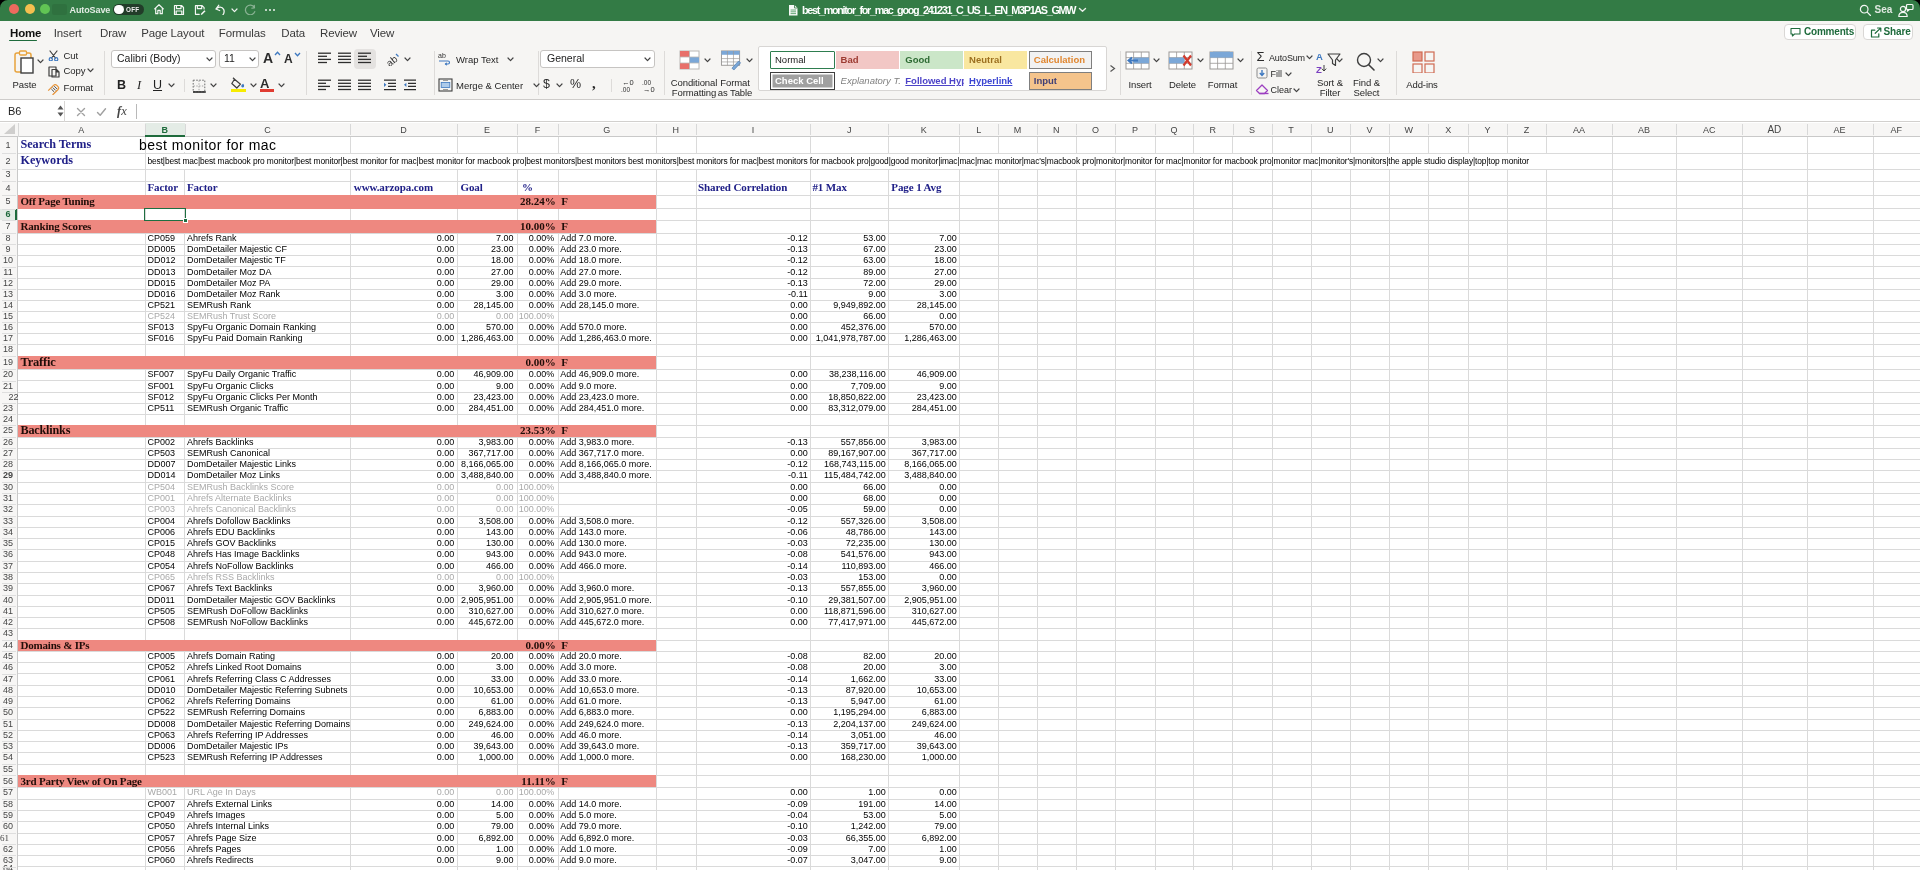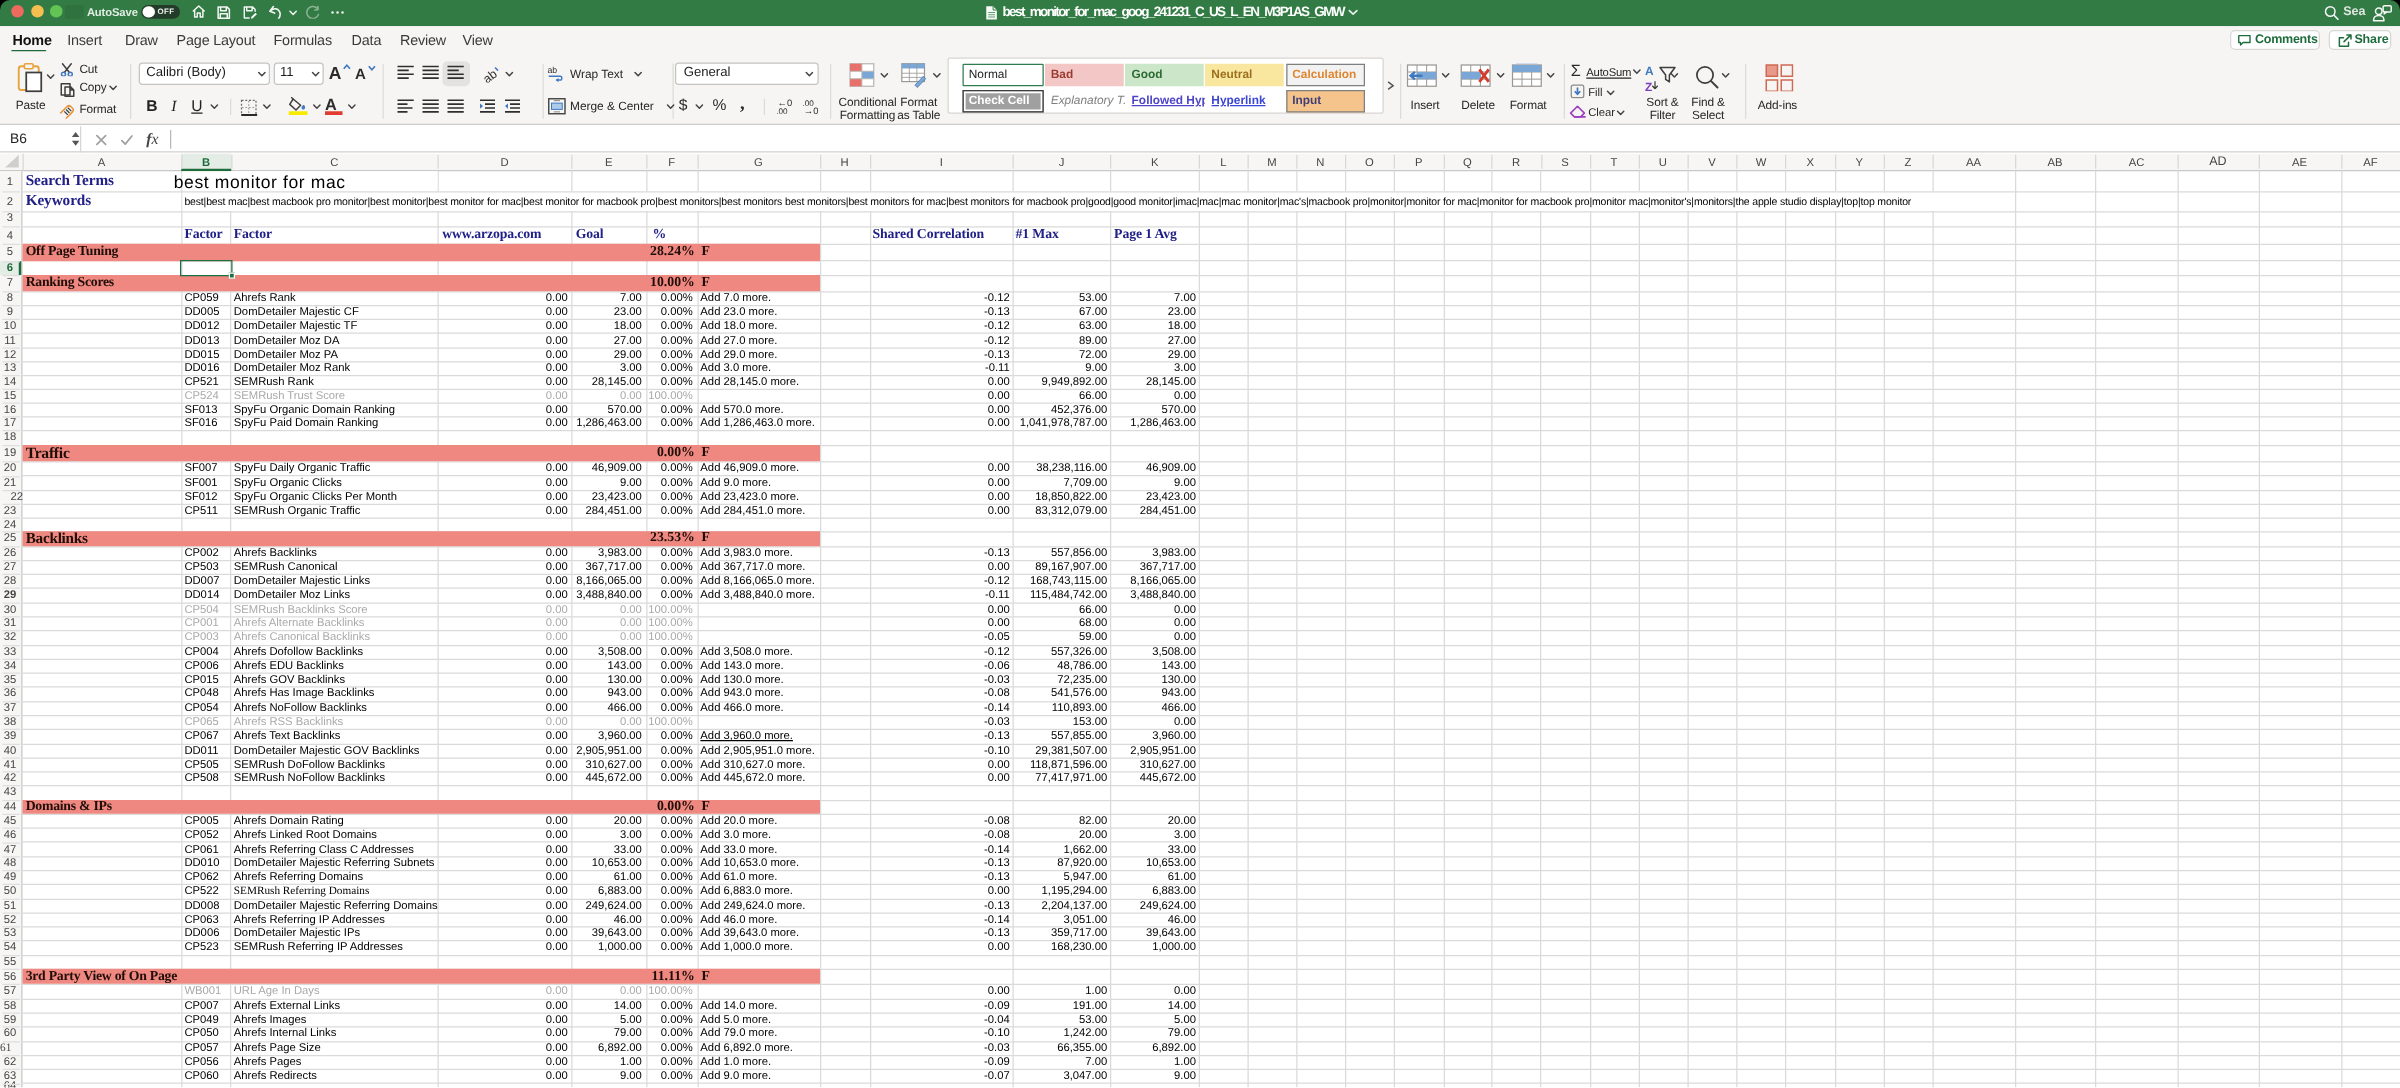--- a/index.html
+++ b/index.html
@@ -326,21 +326,21 @@
       <rect x="1" y="1" width="23" height="17" fill="#fff" stroke="#9a9896" stroke-width="1"></rect>
 <path d="M1 6.6 H24 M1 12.3 H24 M8.6 1 V18 M16.3 1 V18" stroke="#9a9896" stroke-width="0.8"></path>
       <rect x="1" y="1" width="23" height="5.6" fill="#7ba7d7"></rect>
       <path d="M4 -0.5 H21" stroke="#5a95d5" stroke-width="1.5"></path>
     </svg>
 <svg style="position:absolute;left:1236.5px;top:58.0px;" width="7.0" height="5.0" viewBox="0 0 7 5">
       <path d="M1 1 L3.5 3.6 L6 1" fill="none" stroke="#444" stroke-width="1.2" stroke-linecap="round" stroke-linejoin="round"></path>
     </svg>
 <div style="left:1142.5px;top:79.0px;width:160px;height:12.0px;line-height:12.0px;text-align:center;color:#262626;font-size:9.5px;letter-spacing:-0.1px;">Format</div>
 <div style="left:1256.5px;top:50.0px;height:13.0px;line-height:13.0px;color:#2b2b2b;font-size:13px;">Σ</div>
-<div style="left:1269.0px;top:51.5px;height:12.0px;line-height:12.0px;color:#262626;font-size:9px;letter-spacing:-0.15px;text-decoration:underline;">AutoSum</div>
+<div style="left:1269.0px;top:51.5px;height:12.0px;line-height:12.0px;color:#262626;font-size:9px;letter-spacing:-0.15px;">AutoSum</div>
 <svg style="position:absolute;left:1306.0px;top:55.0px;" width="7.0" height="5.0" viewBox="0 0 7 5">
       <path d="M1 1 L3.5 3.6 L6 1" fill="none" stroke="#444" stroke-width="1.2" stroke-linecap="round" stroke-linejoin="round"></path>
     </svg>
 <svg style="position:absolute;left:1256.0px;top:66.5px;" width="12.0" height="12.0" viewBox="0 0 12 12">
       <rect x="1" y="1" width="10" height="10" rx="1.5" fill="none" stroke="#8a8a8a" stroke-width="1"></rect>
       <path d="M6 3 V8 M3.8 6 L6 8.4 L8.2 6" fill="none" stroke="#3f79c0" stroke-width="1.4"></path>
     </svg>
 <div style="left:1270.5px;top:68.0px;height:12.0px;line-height:12.0px;color:#262626;font-size:9px;">Fill</div>
 <svg style="position:absolute;left:1284.5px;top:71.5px;" width="7.0" height="5.0" viewBox="0 0 7 5">
       <path d="M1 1 L3.5 3.6 L6 1" fill="none" stroke="#444" stroke-width="1.2" stroke-linecap="round" stroke-linejoin="round"></path>
@@ -962,21 +962,21 @@
 <div style="right:1406.5px;top:572.0px;height:11.3px;line-height:11.3px;text-align:right;font-size:9px;color:#a9a9a9;">0.00</div>
 <div style="right:1365.8px;top:572.0px;height:11.3px;line-height:11.3px;text-align:right;font-size:9px;color:#a9a9a9;">100.00%</div>
 <div style="right:1112.2px;top:572.0px;height:11.3px;line-height:11.3px;text-align:right;font-size:9px;color:#000;">-0.03</div>
 <div style="right:1034.2px;top:572.0px;height:11.3px;line-height:11.3px;text-align:right;font-size:9px;color:#000;">153.00</div>
 <div style="right:963.2px;top:572.0px;height:11.3px;line-height:11.3px;text-align:right;font-size:9px;color:#000;">0.00</div>
 <div style="left:147.5px;top:583.2px;height:11.3px;line-height:11.3px;font-size:9px;color:#000;">CP067</div>
 <div style="left:187.0px;top:583.2px;height:11.3px;line-height:11.3px;font-size:9px;color:#000;">Ahrefs Text Backlinks</div>
 <div style="right:1465.8px;top:583.2px;height:11.3px;line-height:11.3px;text-align:right;font-size:9px;color:#000;">0.00</div>
 <div style="right:1406.5px;top:583.2px;height:11.3px;line-height:11.3px;text-align:right;font-size:9px;color:#000;">3,960.00</div>
 <div style="right:1365.8px;top:583.2px;height:11.3px;line-height:11.3px;text-align:right;font-size:9px;color:#000;">0.00%</div>
-<div style="left:560.3px;top:583.2px;height:11.3px;line-height:11.3px;font-size:9px;color:#000;text-decoration:underline;">Add 3,960.0 more.</div>
+<div style="left:560.3px;top:583.2px;height:11.3px;line-height:11.3px;font-size:9px;color:#000;">Add 3,960.0 more.</div>
 <div style="right:1112.2px;top:583.2px;height:11.3px;line-height:11.3px;text-align:right;font-size:9px;color:#000;">-0.13</div>
 <div style="right:1034.2px;top:583.2px;height:11.3px;line-height:11.3px;text-align:right;font-size:9px;color:#000;">557,855.00</div>
 <div style="right:963.2px;top:583.2px;height:11.3px;line-height:11.3px;text-align:right;font-size:9px;color:#000;">3,960.00</div>
 <div style="left:147.5px;top:594.5px;height:11.3px;line-height:11.3px;font-size:9px;color:#000;">DD011</div>
 <div style="left:187.0px;top:594.5px;height:11.3px;line-height:11.3px;font-size:9px;color:#000;">DomDetailer Majestic GOV Backlinks</div>
 <div style="right:1465.8px;top:594.5px;height:11.3px;line-height:11.3px;text-align:right;font-size:9px;color:#000;">0.00</div>
 <div style="right:1406.5px;top:594.5px;height:11.3px;line-height:11.3px;text-align:right;font-size:9px;color:#000;">2,905,951.00</div>
 <div style="right:1365.8px;top:594.5px;height:11.3px;line-height:11.3px;text-align:right;font-size:9px;color:#000;">0.00%</div>
 <div style="left:560.3px;top:594.5px;height:11.3px;line-height:11.3px;font-size:9px;color:#000;">Add 2,905,951.0 more.</div>
 <div style="right:1112.2px;top:594.5px;height:11.3px;line-height:11.3px;text-align:right;font-size:9px;color:#000;">-0.10</div>
@@ -1039,21 +1039,21 @@
 <div style="left:147.5px;top:696.0px;height:11.3px;line-height:11.3px;font-size:9px;color:#000;">CP062</div>
 <div style="left:187.0px;top:696.0px;height:11.3px;line-height:11.3px;font-size:9px;color:#000;">Ahrefs Referring Domains</div>
 <div style="right:1465.8px;top:696.0px;height:11.3px;line-height:11.3px;text-align:right;font-size:9px;color:#000;">0.00</div>
 <div style="right:1406.5px;top:696.0px;height:11.3px;line-height:11.3px;text-align:right;font-size:9px;color:#000;">61.00</div>
 <div style="right:1365.8px;top:696.0px;height:11.3px;line-height:11.3px;text-align:right;font-size:9px;color:#000;">0.00%</div>
 <div style="left:560.3px;top:696.0px;height:11.3px;line-height:11.3px;font-size:9px;color:#000;">Add 61.0 more.</div>
 <div style="right:1112.2px;top:696.0px;height:11.3px;line-height:11.3px;text-align:right;font-size:9px;color:#000;">-0.13</div>
 <div style="right:1034.2px;top:696.0px;height:11.3px;line-height:11.3px;text-align:right;font-size:9px;color:#000;">5,947.00</div>
 <div style="right:963.2px;top:696.0px;height:11.3px;line-height:11.3px;text-align:right;font-size:9px;color:#000;">61.00</div>
 <div style="left:147.5px;top:707.3px;height:11.3px;line-height:11.3px;font-size:9px;color:#000;">CP522</div>
-<div style="left:187.0px;top:707.3px;height:11.3px;line-height:11.3px;font-size:9px;color:#000;font-family:Liberation Serif, serif;">SEMRush Referring Domains</div>
+<div style="left:187.0px;top:707.3px;height:11.3px;line-height:11.3px;font-size:9px;color:#000;">SEMRush Referring Domains</div>
 <div style="right:1465.8px;top:707.3px;height:11.3px;line-height:11.3px;text-align:right;font-size:9px;color:#000;">0.00</div>
 <div style="right:1406.5px;top:707.3px;height:11.3px;line-height:11.3px;text-align:right;font-size:9px;color:#000;">6,883.00</div>
 <div style="right:1365.8px;top:707.3px;height:11.3px;line-height:11.3px;text-align:right;font-size:9px;color:#000;">0.00%</div>
 <div style="left:560.3px;top:707.3px;height:11.3px;line-height:11.3px;font-size:9px;color:#000;">Add 6,883.0 more.</div>
 <div style="right:1112.2px;top:707.3px;height:11.3px;line-height:11.3px;text-align:right;font-size:9px;color:#000;">0.00</div>
 <div style="right:1034.2px;top:707.3px;height:11.3px;line-height:11.3px;text-align:right;font-size:9px;color:#000;">1,195,294.00</div>
 <div style="right:963.2px;top:707.3px;height:11.3px;line-height:11.3px;text-align:right;font-size:9px;color:#000;">6,883.00</div>
 <div style="left:147.5px;top:718.6px;height:11.3px;line-height:11.3px;font-size:9px;color:#000;">DD008</div>
 <div style="left:187.0px;top:718.6px;height:11.3px;line-height:11.3px;font-size:9px;color:#000;">DomDetailer Majestic Referring Domains</div>
 <div style="right:1465.8px;top:718.6px;height:11.3px;line-height:11.3px;text-align:right;font-size:9px;color:#000;">0.00</div>

